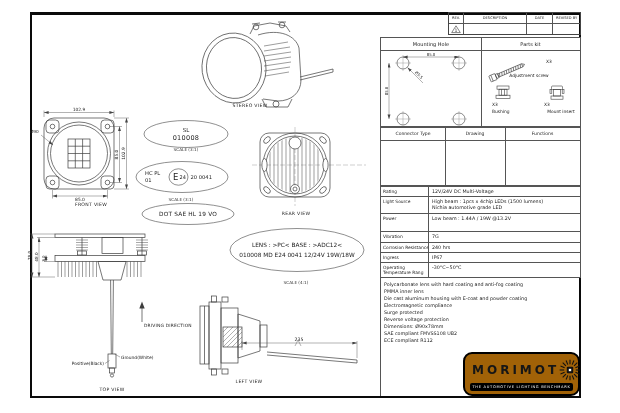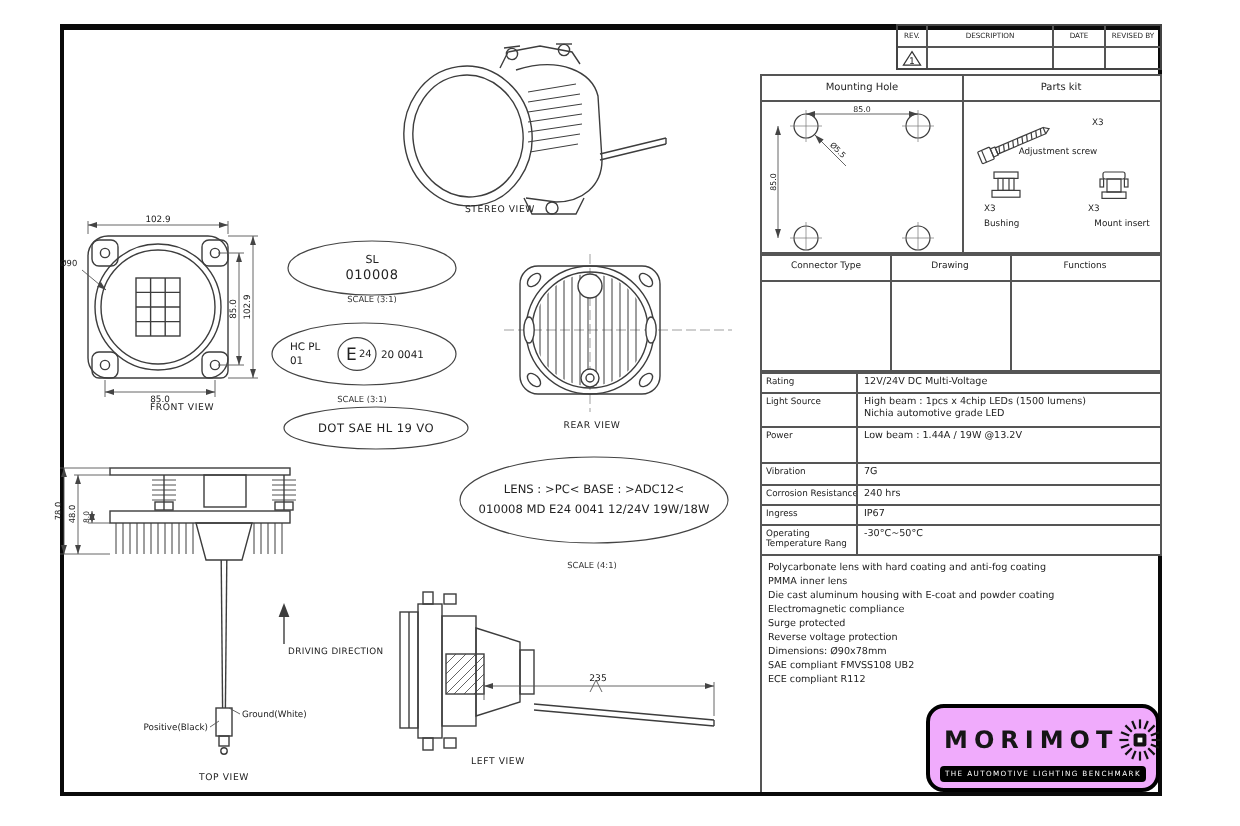--- a/index.html
+++ b/index.html
@@ -28,21 +28,21 @@
   .srow{display:flex;box-sizing:border-box;border-top:1px solid #555;overflow:hidden;}
   .srow:first-child{border-top:none;}
   .slabel{width:48px;box-sizing:border-box;border-right:1px solid #555;font-size:4.4px;line-height:5.6px;padding:1.5px 0 0 2px;color:#222;white-space:nowrap;overflow:hidden;}
   .slabel.wrap{white-space:normal;}
   .sval{flex:1;font-size:4.8px;line-height:6.2px;padding:1.5px 0 0 3px;color:#222;overflow:hidden;}
   .sval div{white-space:nowrap;}
   
   .notes{left:384px;top:281px;width:195px;}
   .note{font-size:4.8px;line-height:7px;color:#222;white-space:nowrap;}
   
-  .logo{left:463px;top:352px;width:117px;height:44px;box-sizing:border-box;border:2px solid #000;border-radius:9px;background:#f0abfc;}
+  .logo{left:463px;top:352px;width:117px;height:44px;box-sizing:border-box;border:2px solid #000;border-radius:9px;background:#a16207;}
   .brandrow{position:absolute;top:4px;left:7px;right:6px;height:24px;display:flex;align-items:center;justify-content:space-between;}
   .brandletters{font-size:12px;font-weight:bold;letter-spacing:3px;color:#161616;line-height:22px;}
   .tagbar{position:absolute;left:5px;right:5px;bottom:3px;height:8.5px;background:#000;border-radius:2px;color:#fff;font-size:3.6px;letter-spacing:.7px;text-align:center;line-height:9px;white-space:nowrap;overflow:hidden;}
 </style>
 </head>
 <body>
 
 <div id="sheet">
 
   <svg width="0" height="0" class="abs">

